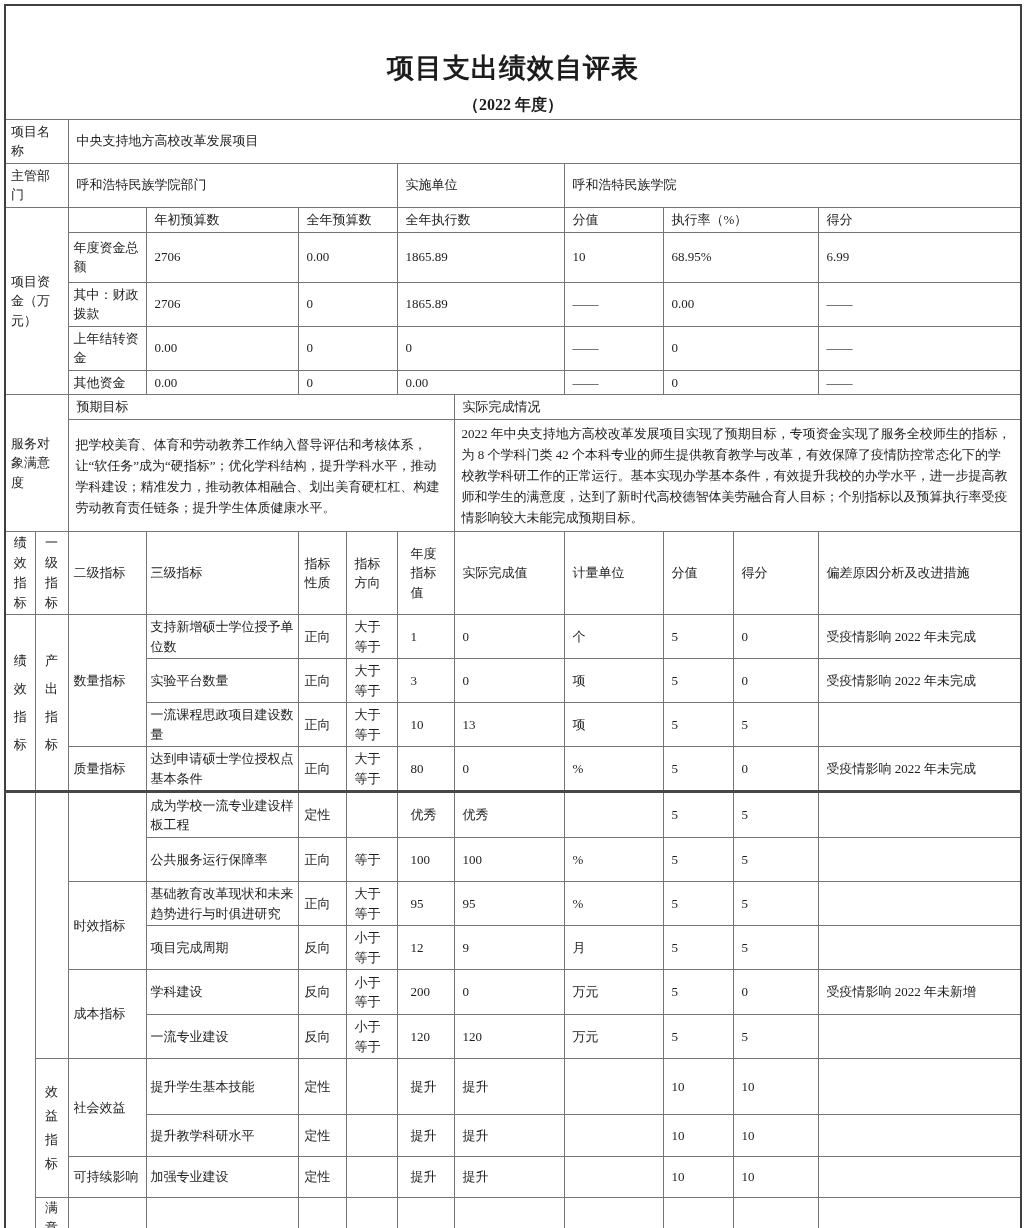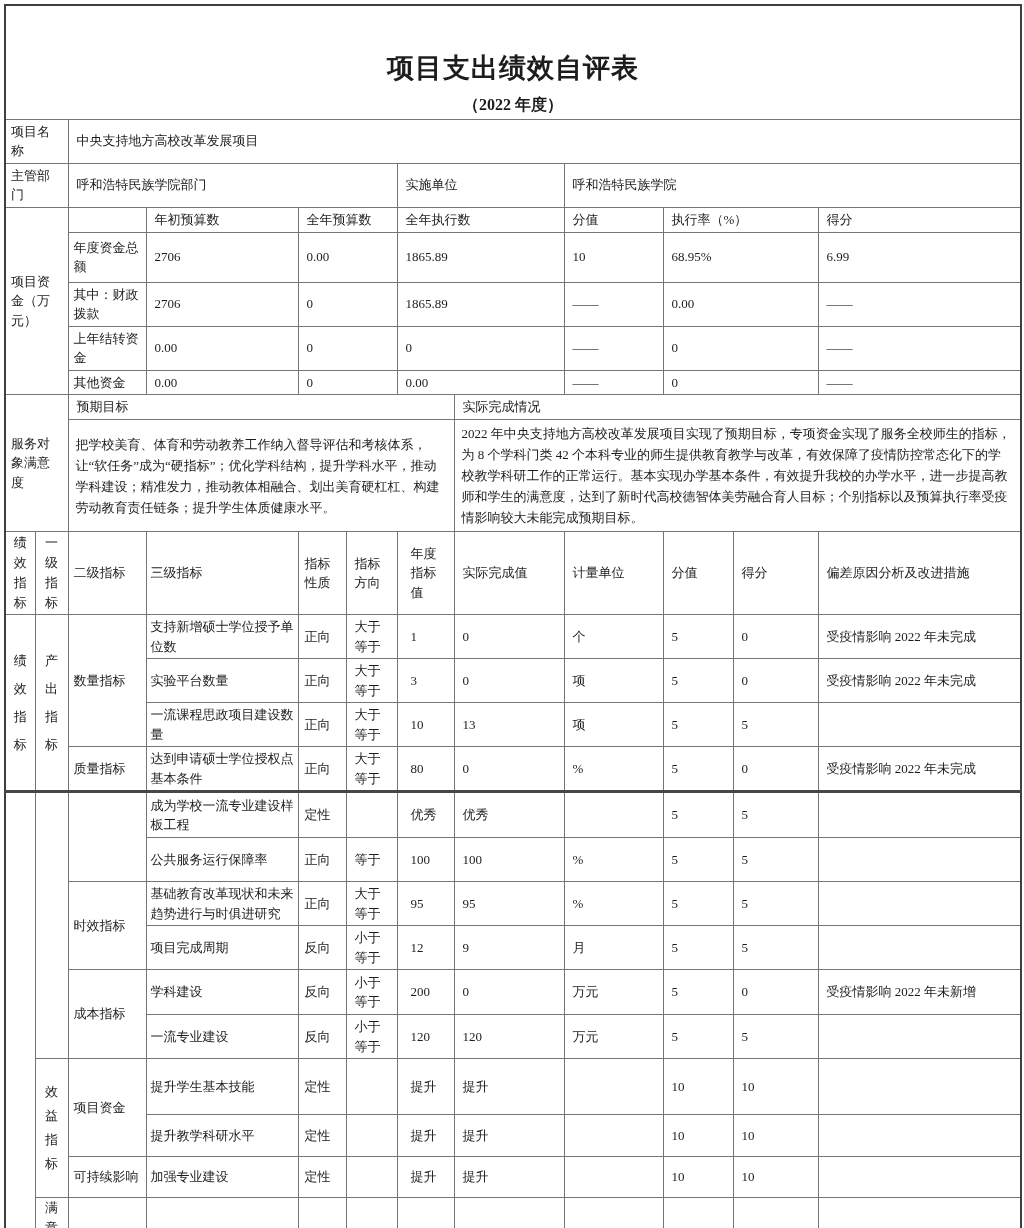--- a/index.html
+++ b/index.html
@@ -262,21 +262,21 @@
     <td class="c6">小于等于</td>
     <td class="c7">120</td>
     <td>120</td>
     <td>万元</td>
     <td>5</td>
     <td>5</td>
     <td></td>
   </tr>
   <tr class="h56">
     <td rowspan="3" class="vstack vmid">效益指标</td>
-    <td rowspan="2" class="c3">项目资金</td>
+    <td rowspan="2" class="c3">社会效益</td>
     <td class="c4">提升学生基本技能</td>
     <td class="c5">定性</td>
     <td class="c6"></td>
     <td class="c7">提升</td>
     <td>提升</td>
     <td></td>
     <td>10</td>
     <td>10</td>
     <td></td>
   </tr>

